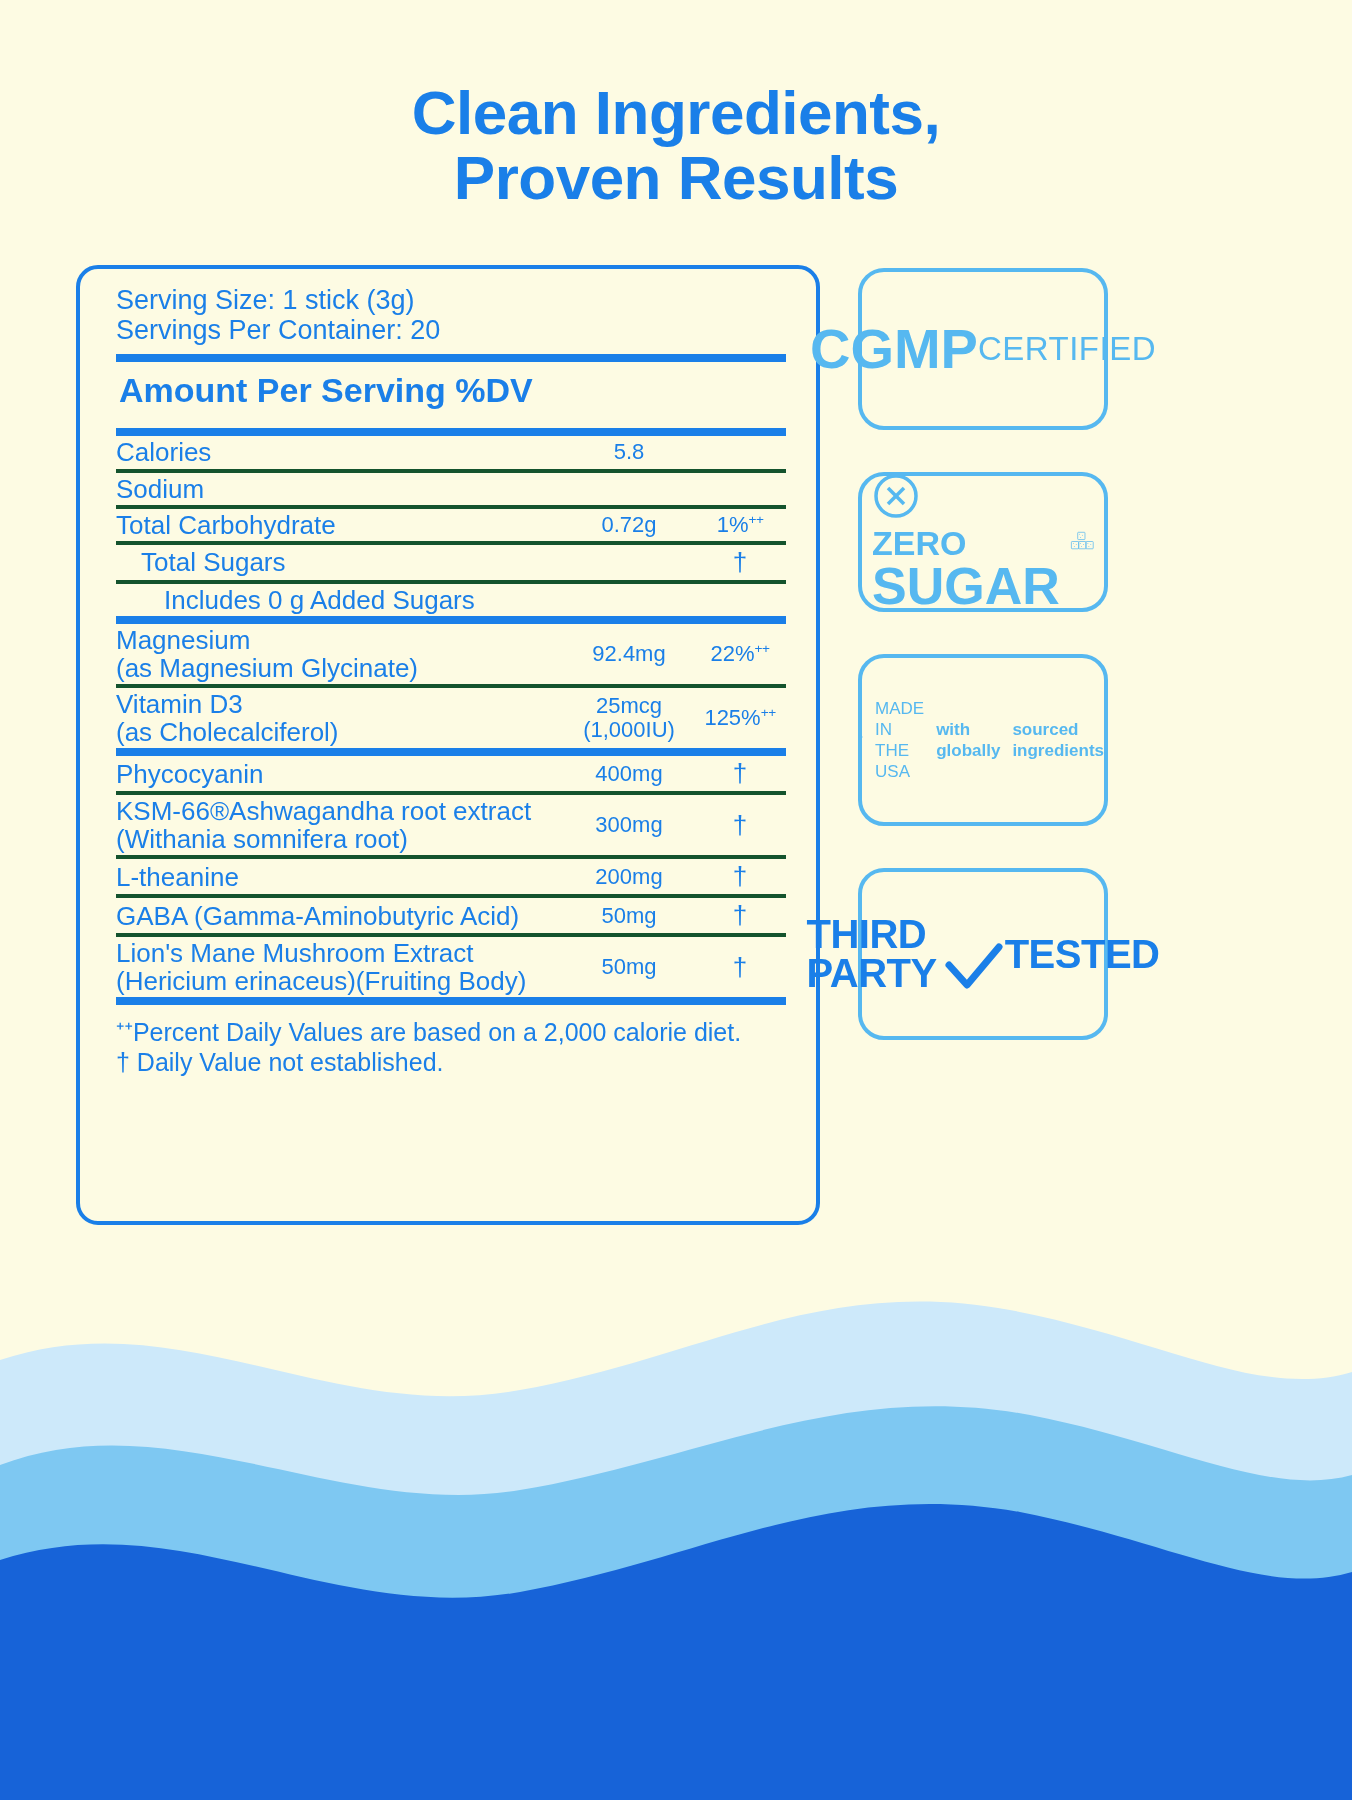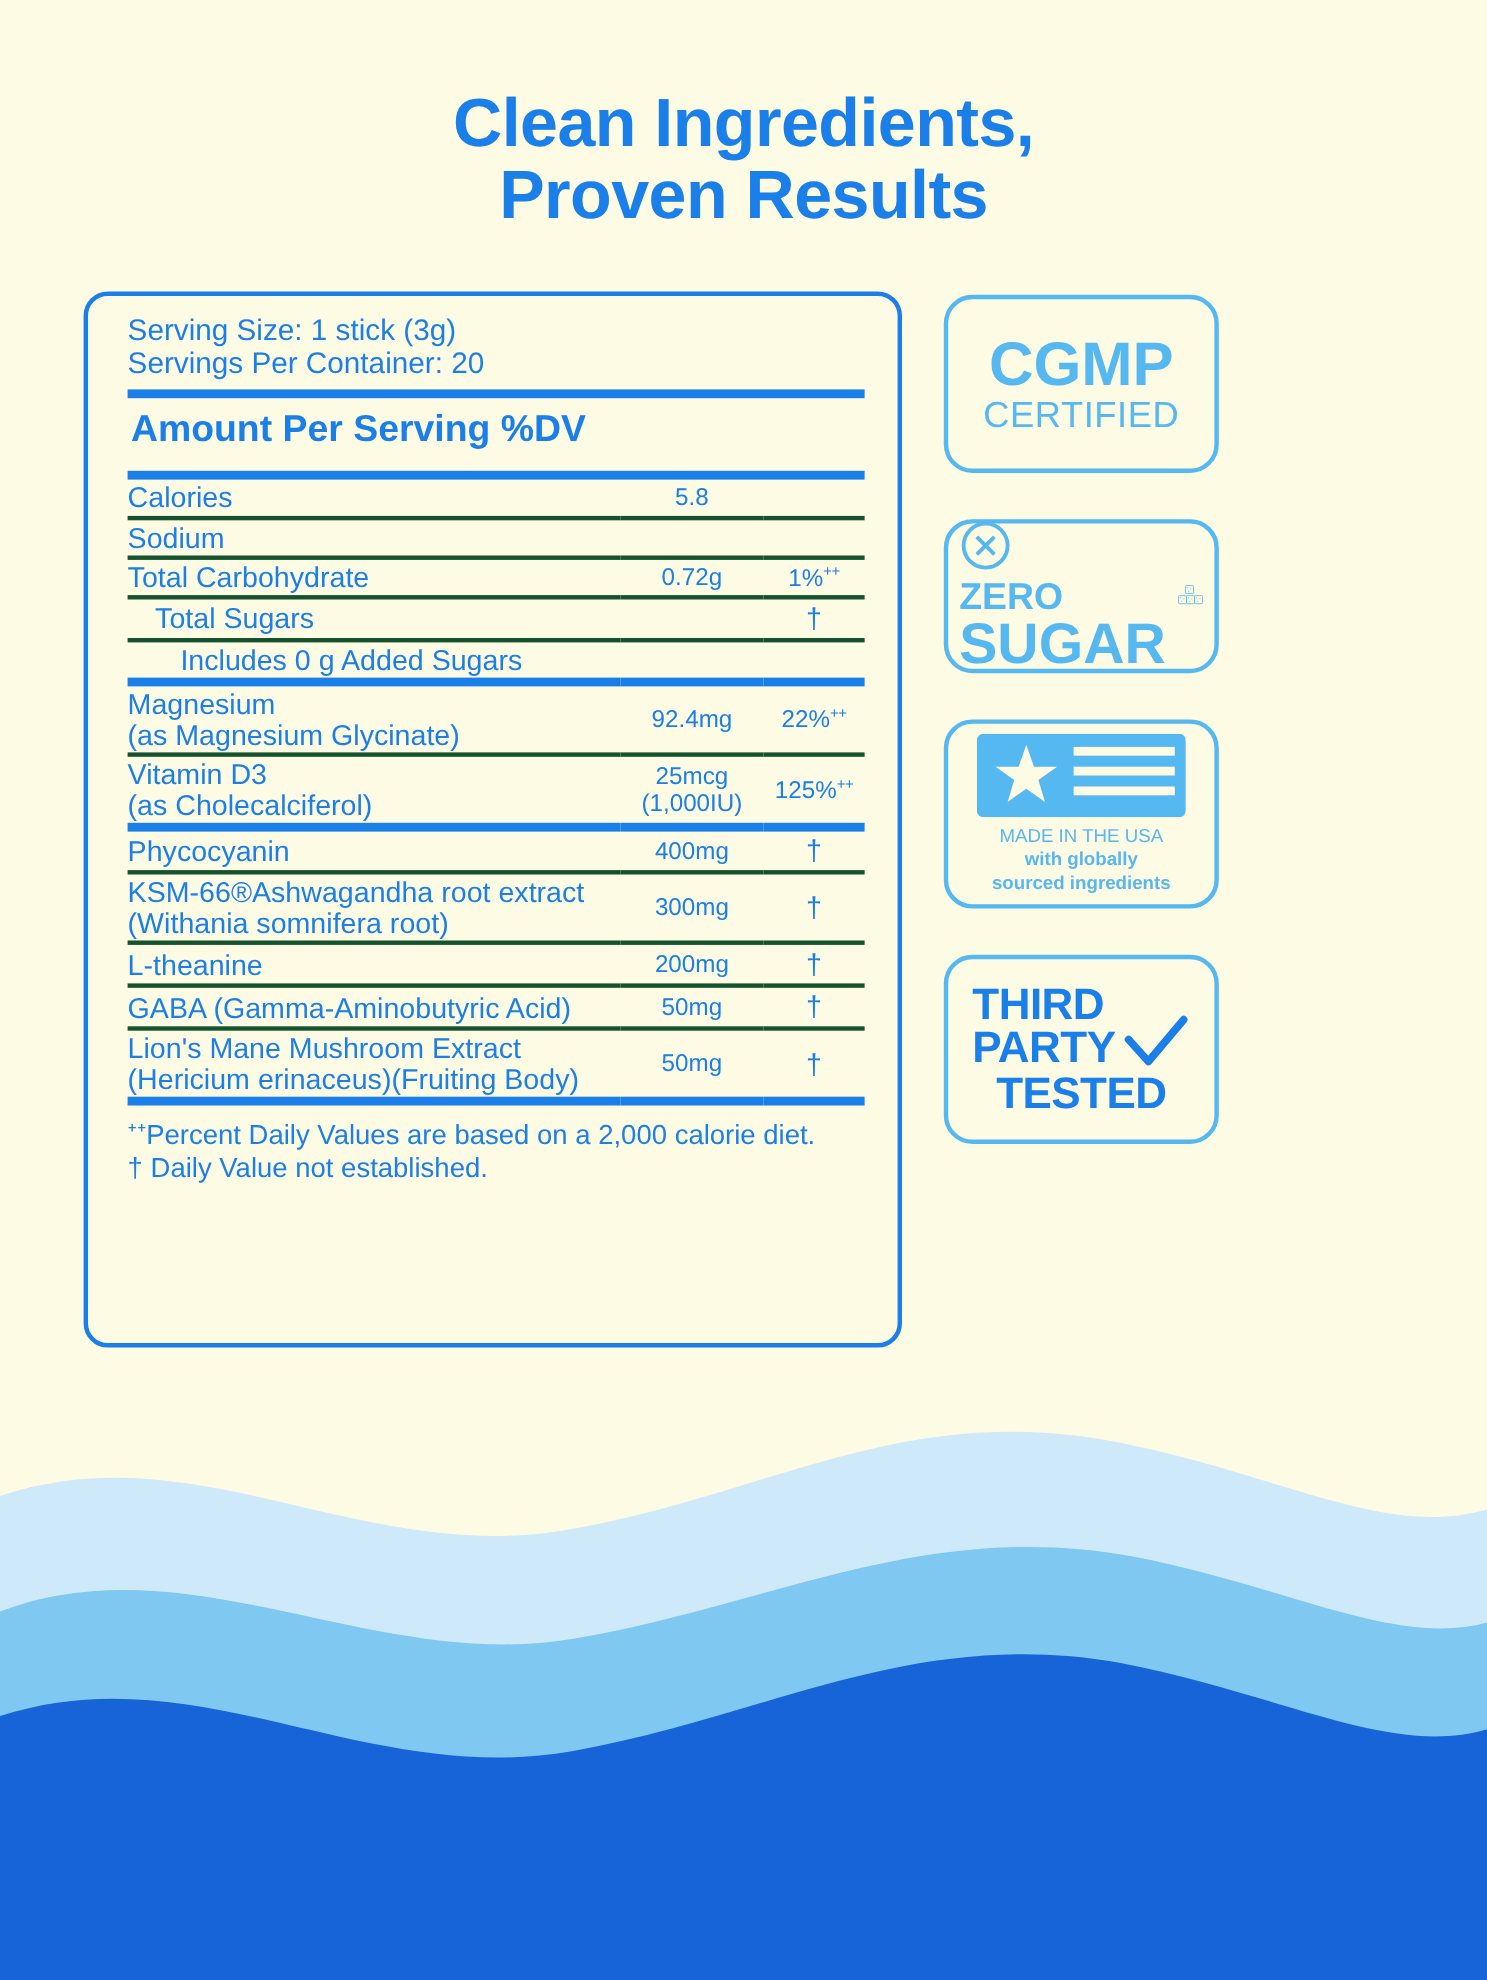--- a/index.html
+++ b/index.html
@@ -62,25 +62,25 @@
 
   .foot {
     color:#1a7fe8; font-size:25px; line-height:1.17; padding-top:13px;
   }
 
   
   .badges { position:absolute; left:858px; top:268px; width:250px; }
   .badge {
     width:250px; border:4px solid #56b8f0; border-radius:26px;
     background:#fdfbe3; margin-bottom:42px;
-    display:flex; flex-direction:column; align-items:center; justify-content:center;
+    display:flex; flex-direction:row; align-items:center; justify-content:center;
   }
   .badge.cgmp { height:162px; }
   .badge.zero { height:140px; }
-  .badge.usa  { height:172px; }
+  .badge.usa  { height:172px;gap:12px; }
   .badge.tpt  { height:172px; }
 
   .cgmp-t1 { color:#56b8f0; font-size:56px; font-weight:bold; line-height:1; letter-spacing:0px; }
   .cgmp-t2 { color:#56b8f0; font-size:33px; line-height:1.1; letter-spacing:0.5px; }
 
   .zero-row { display:flex; align-items:center; justify-content:center; width:100%; gap:8px; padding:0 10px; }
   .zero-left { display:flex; flex-direction:column; align-items:flex-start; }
   .zero-t1 { color:#56b8f0; font-size:34px; font-weight:bold; line-height:1; }
   .zero-t2 { color:#56b8f0; font-size:52px; font-weight:bold; line-height:1; }
 

